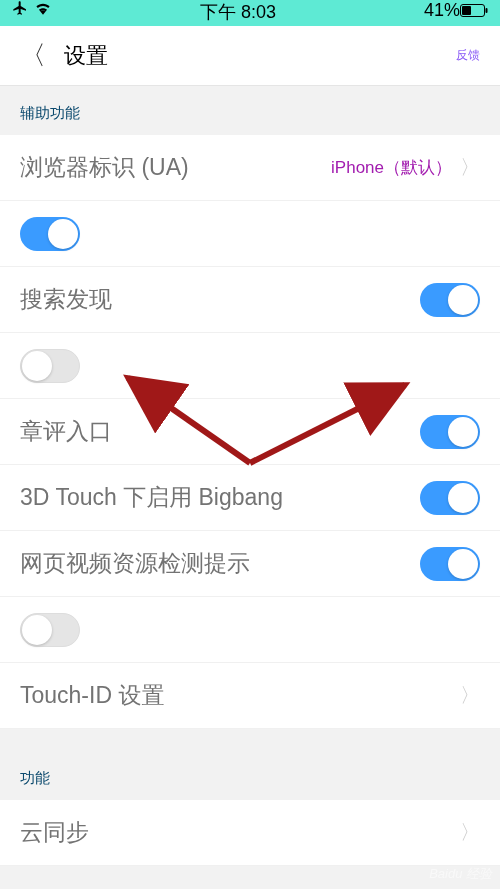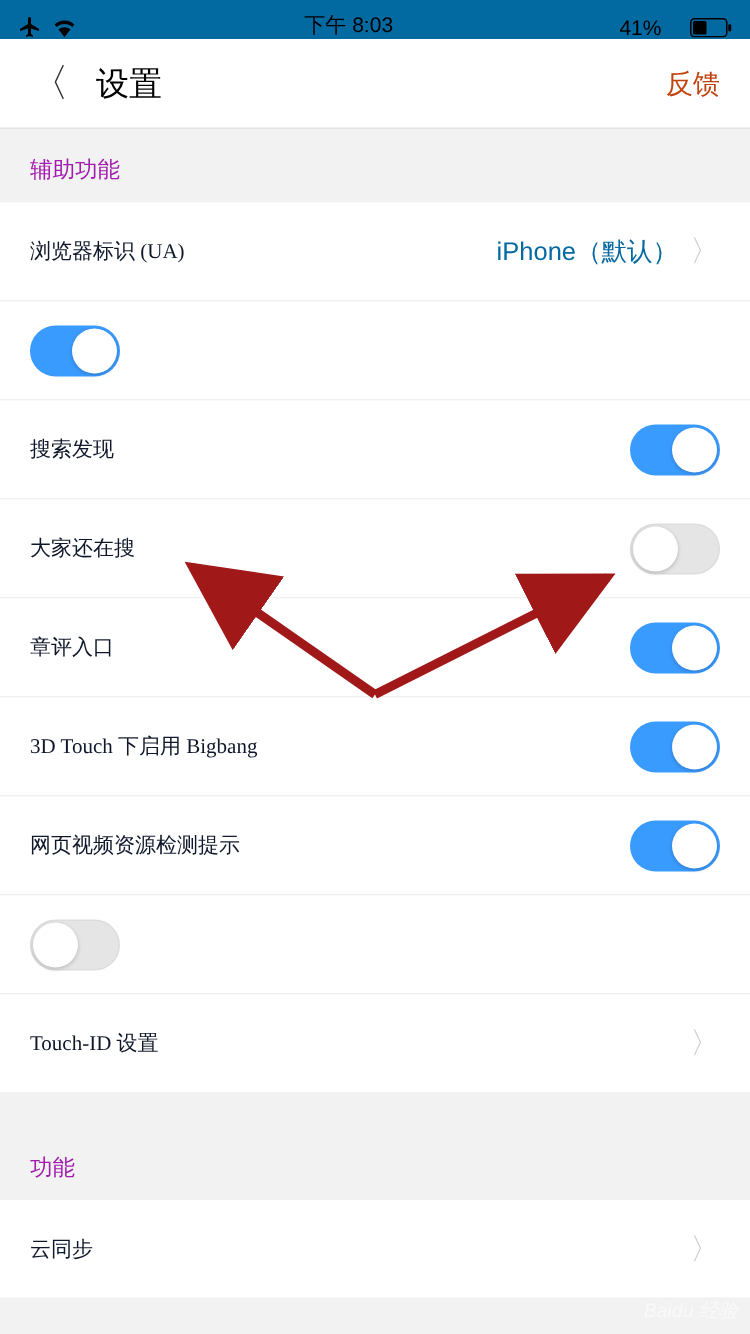--- a/index.html
+++ b/index.html
@@ -8,64 +8,64 @@
       height: 889px;
       font-family: -apple-system, "Helvetica Neue", Arial, sans-serif;
       background: #f2f2f2;
       color: #000;
       position: relative;
       overflow: hidden;
     }
     .status-bar {
       height: 26px;
       display: flex;
-      align-items: flex-end;
+      align-items: flex-start;
       justify-content: space-between;
       padding: 0 12px;
-      background: #0369a1;
-      font-size: 14px;
+      background: #5eead4;
+      font-size: 18px;
       font-weight: 500;
     }
     .status-left { display: flex; align-items: center; gap: 6px; }
-    .status-right { display: flex; align-items: center; gap: 19px; }
+    .status-right { display: flex; align-items: center; gap: 0; }
     .airplane-icon { width: 16px; height: 16px; }
     .wifi-icon { width: 18px; height: 14px; }
     .battery-icon { width: 28px; height: 13px; }
     .nav-bar {
       height: 60px;
       background: #fff;
       display: flex;
       align-items: center;
       justify-content: space-between;
       padding: 0 20px;
       border-bottom: 1px solid #e5e5e5;
     }
     .nav-left { display: flex; align-items: center; gap: 18px; }
     .back-icon { font-size: 26px; color: #333; font-weight: 300; }
     .nav-title { font-size: 22px; font-weight: 500; font-family: Liberation Mono, monospace; }
-    .nav-right { font-size: 18px; color: #c2410c; }
+    .nav-right { font-size: 12px; color: #8b5cf6; }
     .section-header {
       padding: 18px 20px 12px;
       font-size: 15px;
-      color: #a21caf;
+      color: #0c4a6e;
       background: #f2f2f2;
     }
     .setting-item {
       height: 66px;
       background: #fff;
       display: flex;
       align-items: center;
       justify-content: space-between;
       padding: 0 20px;
       border-bottom: 1px solid #f0f0f0;
     }
     .setting-item:last-child { border-bottom: none; }
-    .setting-label { font-size: 14px; color: #0f172a; font-family: Liberation Serif, serif; }
+    .setting-label { font-size: 23px; color: #737373; }
     .setting-value { display: flex; align-items: center; gap: 8px; }
-    .setting-value-text { font-size: 17px; color: #0369a1; }
+    .setting-value-text { font-size: 17px; color: #a21caf; }
     .chevron { color: #ccc; font-size: 20px; }
     .toggle {
       width: 60px;
       height: 34px;
       border-radius: 17px;
       position: relative;
       transition: background 0.2s;
     }
     .toggle.on { background: #3a9bff; }
     .toggle.off { background: #e5e5e5; border: 1px solid #ddd; }
@@ -146,21 +146,20 @@
 </div>
 
 <div class="setting-item">
   <span class="setting-label">搜索发现</span>
   <div class="toggle on">
       <div class="toggle-knob"></div>
     </div>
 </div>
 
 <div class="setting-item">
-  <span class="setting-label">大家还在搜</span>
   <div class="toggle off">
       <div class="toggle-knob"></div>
     </div>
 </div>
 
 <div class="setting-item">
   <span class="setting-label">章评入口</span>
   <div class="toggle on">
       <div class="toggle-knob"></div>
     </div>

